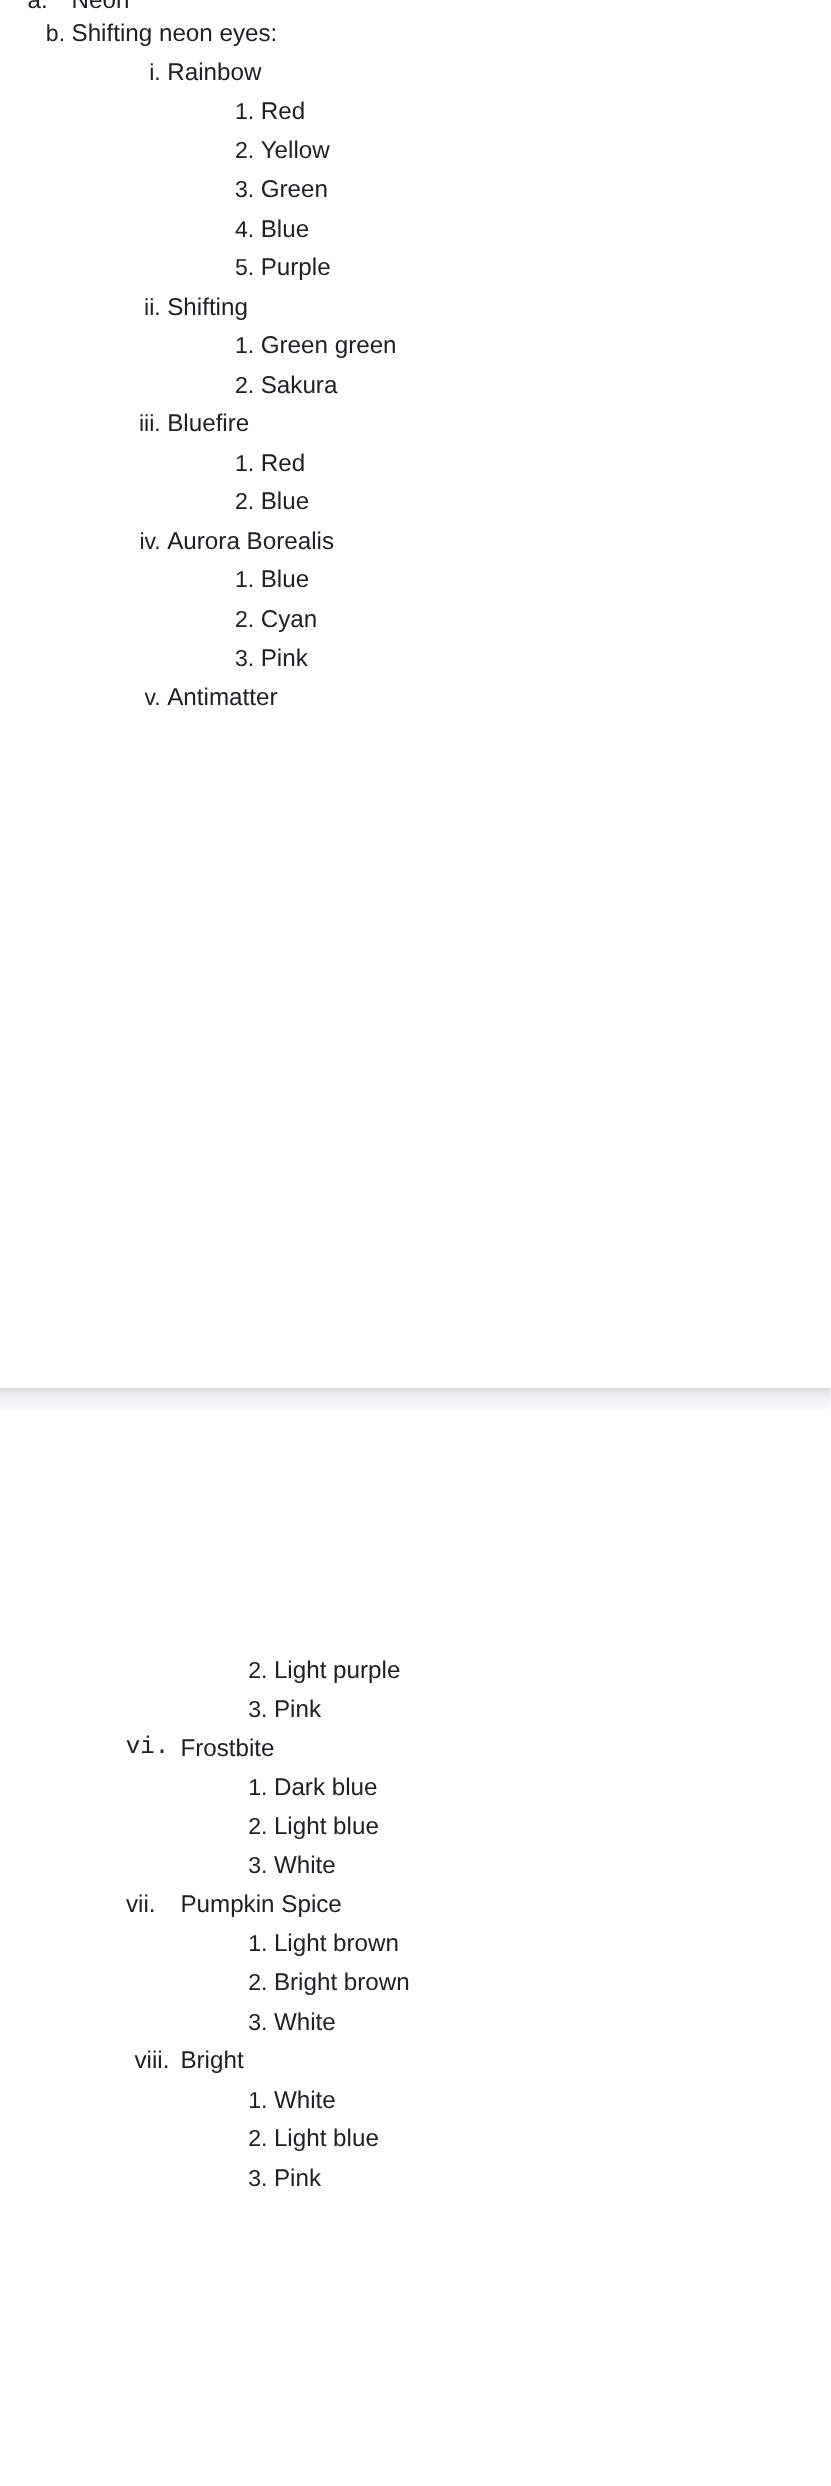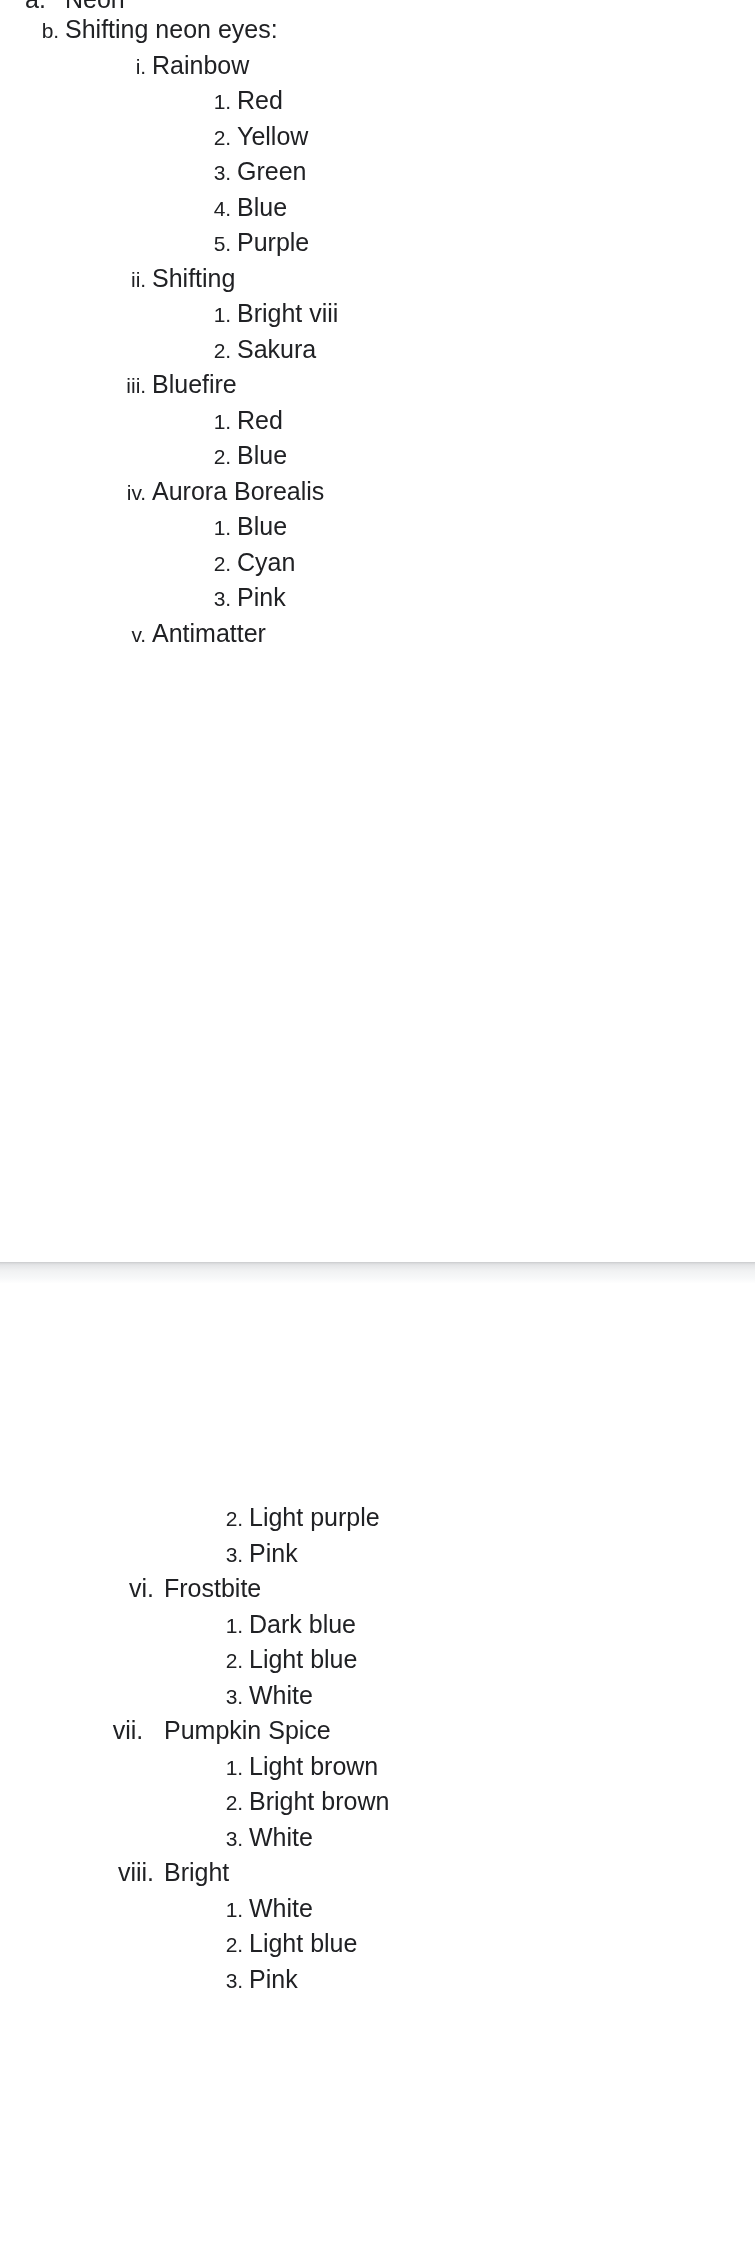--- a/index.html
+++ b/index.html
@@ -74,21 +74,21 @@
 
   
   ol {
     margin: 0;
     padding: 0;
     list-style-position: outside;
   }
   li {
     position: relative;
     line-height: 35.5px;
-    font-size: 25px;
+    font-size: 22px;
     white-space: nowrap;
   }
 
   
   ol.lvl-alpha {
     list-style-type: lower-alpha;
     padding-left: 65px;
   }
   ol.lvl-alpha > li::marker { font-size: 21px; }
 
@@ -140,21 +140,21 @@
               <li><span>Yellow</span></li>
               <li><span>Green</span></li>
               <li><span>Blue</span></li>
               <li><span>Purple</span></li>
             </ol>
           </li>
 
           <li>
             <span>Shifting</span>
             <ol class="lvl-num">
-              <li><span>Bright viii</span></li>
+              <li><span>Green green</span></li>
               <li><span>Sakura</span></li>
             </ol>
           </li>
 
           <li>
             <span>Bluefire</span>
             <ol class="lvl-num">
               <li><span>Red</span></li>
               <li><span>Blue</span></li>
             </ol>
@@ -192,21 +192,21 @@
         <ol class="lvl-roman" style="list-style-type:none;">
 
           <li>
             <ol class="lvl-num" start="2">
               <li><span>Light purple</span></li>
               <li><span>Pink</span></li>
             </ol>
           </li>
 
           <li>
-            <span style="position:absolute;left:-62px;width:52px;text-align:right;display:inline-block;">vi.</span>
+            <span style="position:absolute;left:-62px;width:52px;text-align:right;display:inline-block;font-family:Liberation Mono, monospace;">vi.</span>
             <span>Frostbite</span>
             <ol class="lvl-num">
               <li><span>Dark blue</span></li>
               <li><span>Light blue</span></li>
               <li><span>White</span></li>
             </ol>
           </li>
 
           <li>
             <span style="position:absolute;left:-62px;width:52px;text-align:center;display:inline-block;">vii.</span>

